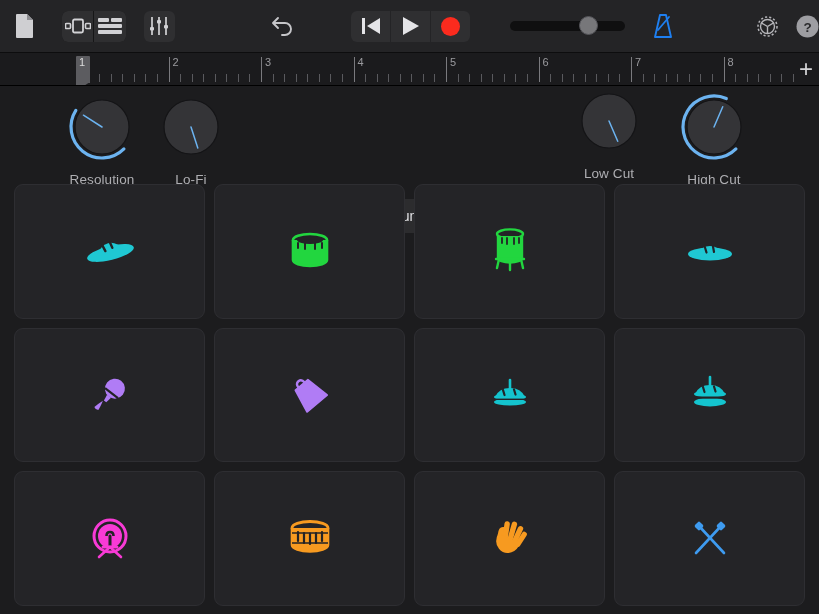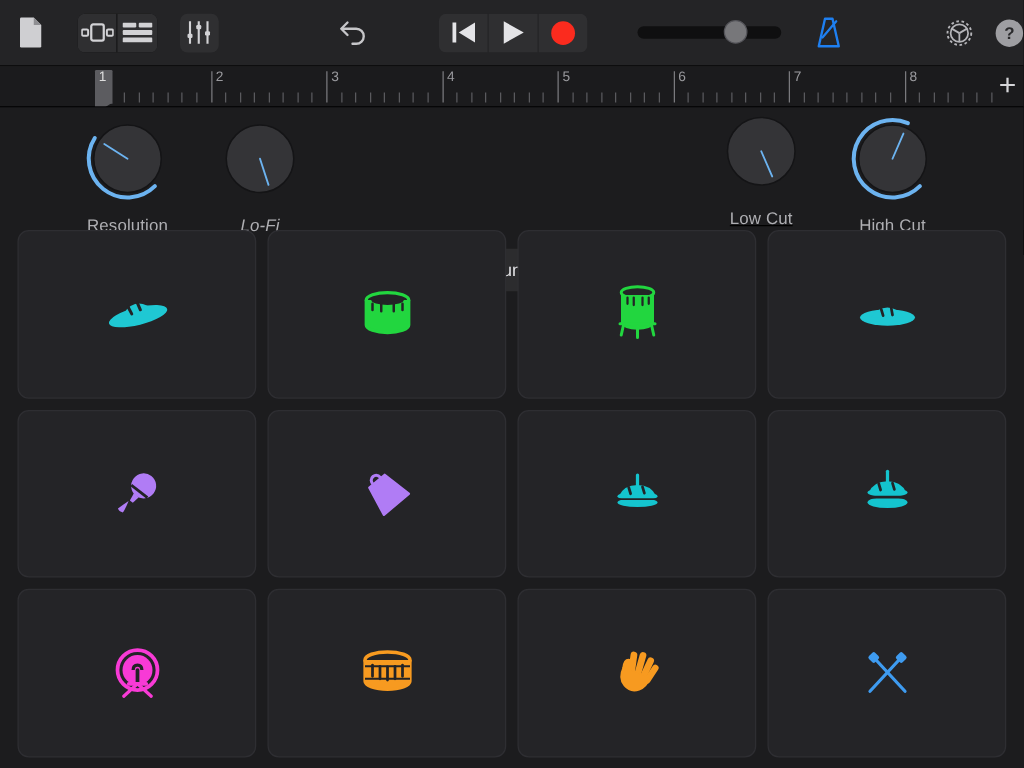--- a/index.html
+++ b/index.html
@@ -388,25 +388,25 @@
     <div class="add-btn">+</div>
   </div>
 
   <div class="knob-panel">
     <div id="knobHost">
         <div class="knob-unit" style="left: 47px; top: 6px; text-decoration: underline;"><svg width="70" height="70" viewBox="0 0 70 70" class="knob-dial">
             <path d="M 56.92031021678298 56.92031021678297 A 31 31 0 0 1 8.825834309437528 18.38936935565111" fill="none" stroke="#6cb3f0" stroke-width="3.2" stroke-linecap="round"></path>
             <circle cx="35" cy="35" r="27" fill="#343437" stroke="#141416" stroke-width="1.2"></circle>
             <line x1="35" y1="35" x2="16.424785638955665" y2="23.21181051046208" stroke="#6cb3f0" stroke-width="1.5" stroke-linecap="round"></line>
           </svg><div class="knob-label">Resolution</div></div>
-        <div class="knob-unit" style="left: 153px; top: 6px; font-style: italic;"><svg width="70" height="70" viewBox="0 0 70 70" class="knob-dial">
+        <div class="knob-unit" style="left: 136px; top: 6px;"><svg width="70" height="70" viewBox="0 0 70 70" class="knob-dial">
             <circle cx="35" cy="35" r="27" fill="#343437" stroke="#141416" stroke-width="1.2"></circle>
             <line x1="35" y1="35" x2="41.798373876248846" y2="55.92324335849338" stroke="#6cb3f0" stroke-width="1.5" stroke-linecap="round"></line>
           </svg><div class="knob-label">Lo-Fi</div></div>
-        <div class="knob-unit" style="left: 554px; top: 0; text-decoration: underline;"><svg width="70" height="70" viewBox="0 0 70 70" class="knob-dial">
+        <div class="knob-unit" style="left: 554px; top: 0;"><svg width="70" height="70" viewBox="0 0 70 70" class="knob-dial">
             <circle cx="35" cy="35" r="27" fill="#343437" stroke="#141416" stroke-width="1.2"></circle>
             <line x1="35" y1="35" x2="43.73725359396518" y2="55.19060176504758" stroke="#6cb3f0" stroke-width="1.5" stroke-linecap="round"></line>
           </svg><div class="knob-label">Low Cut</div></div>
         <div class="knob-unit" style="left: 659px; top: 6px;"><svg width="70" height="70" viewBox="0 0 70 70" class="knob-dial">
             <path d="M 56.92031021678298 56.92031021678297 A 31 31 0 1 1 47.31158460967818 6.549606603796576" fill="none" stroke="#6cb3f0" stroke-width="3.2" stroke-linecap="round"></path>
             <circle cx="35" cy="35" r="27" fill="#343437" stroke="#141416" stroke-width="1.2"></circle>
             <line x1="35" y1="35" x2="43.73725359396516" y2="14.809398234952408" stroke="#6cb3f0" stroke-width="1.5" stroke-linecap="round"></line>
           </svg><div class="knob-label">High Cut</div></div>
       </div>
     <div class="preset-pill">Classic Drum Machine</div>

